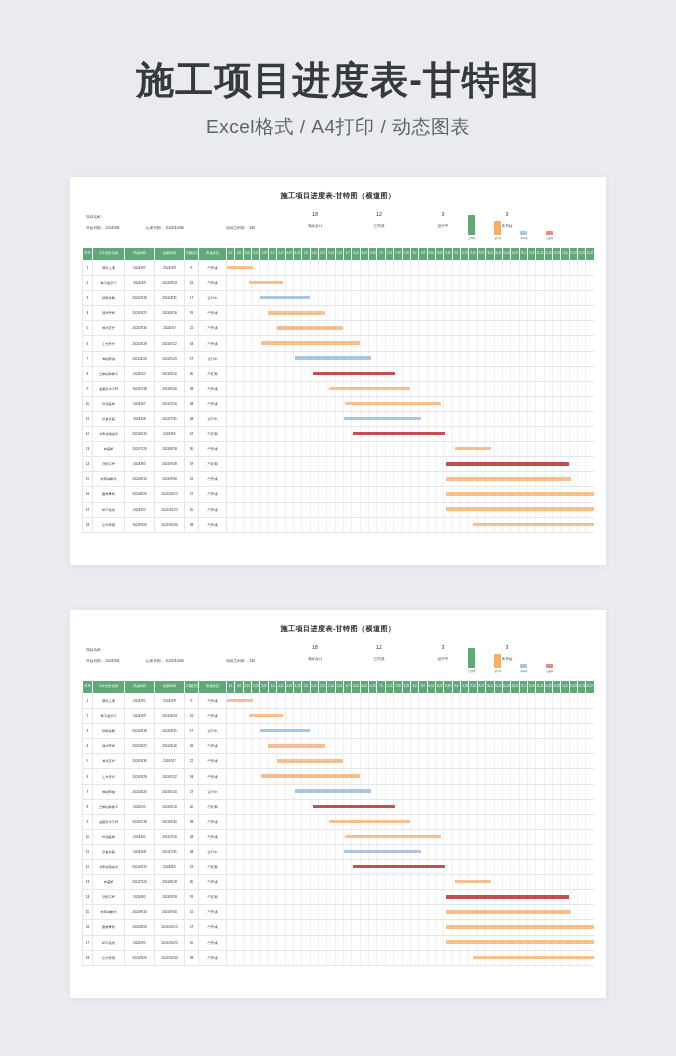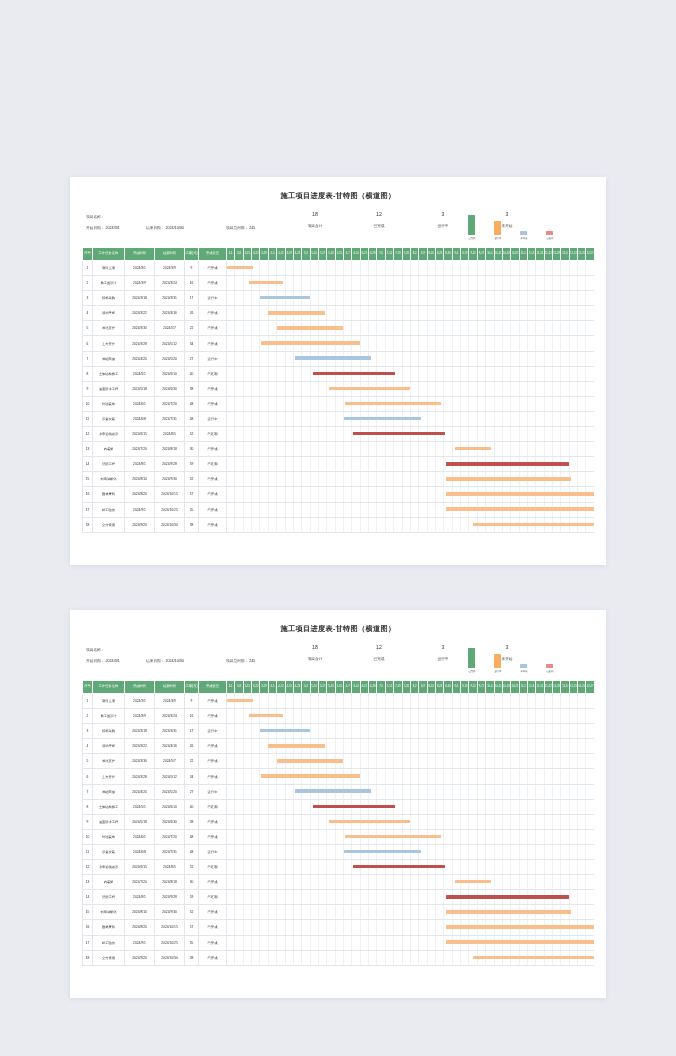--- a/index.html
+++ b/index.html
@@ -133,20 +133,22 @@
     height: 3.4px;
     border-radius: 0.6px;
   }
 </style>
 </head>
 <body>
 
 <div class="page">
 
   <div class="masthead">
+    <h1>施工项目进度表-甘特图</h1>
+    <div class="subtitle">Excel格式 / A4打印 / 动态图表</div>
   </div>
 
   <div class="doc-card" id="doc1">
     <div class="sheet">
         <div class="sheet-title">施工项目进度表-甘特图（横道图）</div>
         <div class="info-strip">
           <div class="info-block info-top" style="left: 0px;"><span class="info-label">项目名称：</span></div>
           <div class="info-block info-bot" style="left: 0px;"><span class="info-label">开始日期：</span><span class="info-val"> 2024/3/1</span></div>
           <div class="info-block info-bot" style="left: 60px;"><span class="info-label">结束日期：</span><span class="info-val"> 2024/10/30</span></div>
           <div class="info-block info-bot" style="left: 140px;"><span class="info-label">项目总周期：</span><span class="info-val"> 245</span></div>

